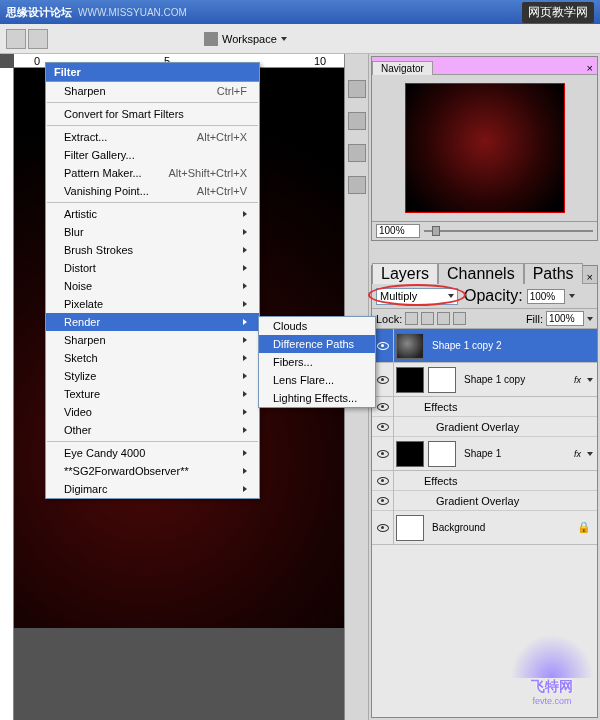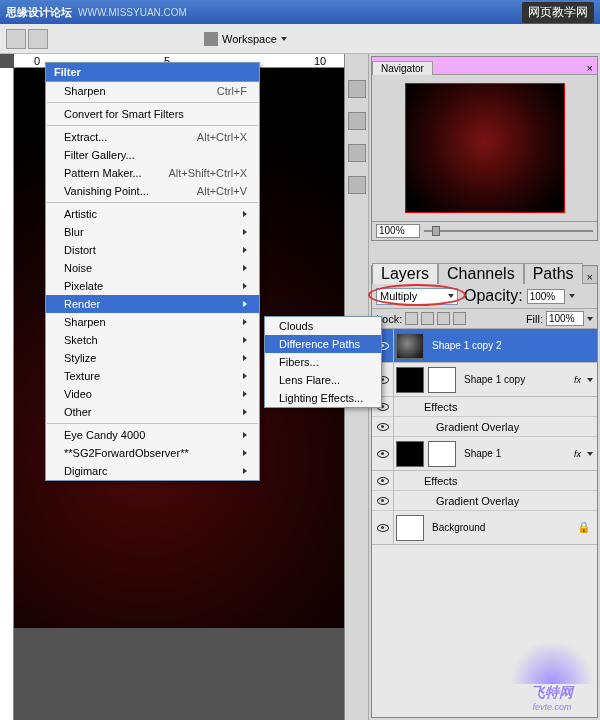--- a/index.html
+++ b/index.html
@@ -28,21 +28,21 @@
 .menu-filter { position:absolute; top:62px; left:45px; width:215px; background:#f5f5f5; border:1px solid #7a98b8; box-shadow:2px 2px 4px rgba(0,0,0,.3); z-index:10; }
 .menu-header { background:#3a6ecf; color:#fff; padding:3px 8px; font-weight:bold; border-bottom:1px solid #7a98b8; }
 .menu-item { display:flex; justify-content:space-between; align-items:center; padding:3px 12px 3px 18px; cursor:default; }
 .menu-item.hl { background:#3a6ecf; color:#fff; }
 .menu-item .arrow { width:0; height:0; border-top:3px solid transparent; border-bottom:3px solid transparent; border-left:4px solid #333; }
 .menu-item.hl .arrow { border-left-color:#fff; }
 .menu-sep { height:1px; background:#c0c0c0; margin:2px 1px; }
 .shortcut { color:#555; }
 
 
-.submenu { position:absolute; top:316px; left:264px; width:118px; background:#f5f5f5; border:1px solid #7a98b8; box-shadow:2px 2px 4px rgba(0,0,0,.3); z-index:11; }
+.submenu { position:absolute; top:316px; left:258px; width:118px; background:#f5f5f5; border:1px solid #7a98b8; box-shadow:2px 2px 4px rgba(0,0,0,.3); z-index:11; }
 .submenu .menu-item { padding:3px 8px 3px 14px; }
 
 
 .right-col { flex:1; background:#d6d6d6; border-left:1px solid #888; display:flex; }
 .dock-strip { width:24px; background:#d6d6d6; border-right:1px solid #aaa; padding-top:26px; display:flex; flex-direction:column; gap:14px; align-items:center; }
 .dock-icon { width:18px; height:18px; background:#b8b8b8; border:1px solid #888; }
 .panels { flex:1; display:flex; flex-direction:column; }
 
 .nav-panel { border:1px solid #888; margin:2px; background:#d6d6d6; }
 .panel-tabs { display:flex; background:#f0abfc; border-bottom:1px solid #999; height:18px; align-items:flex-end; }
@@ -84,21 +84,21 @@
 .thumb.cloud { background:radial-gradient(circle at 40% 40%,#888 0%,#222 80%); }
 .thumb.white { background:#fff; }
 .mask { width:28px; height:26px; border:1px solid #666; margin:2px; background:#fff; }
 .layer-name { flex:1; padding:0 6px; font-size:10px; }
 .fx-badge { font-size:9px; font-style:italic; margin-right:6px; }
 .arrow2 { width:0; height:0; border-left:3px solid transparent; border-right:3px solid transparent; border-top:4px solid #333; margin-right:4px; }
 
 .effect-sub { display:flex; align-items:center; height:20px; border-bottom:1px solid #ccc; background:#e8e8e8; padding-left:22px; }
 .effect-sub .eyecol2 { width:22px; border-right:1px solid #bbb; height:20px; margin-left:-22px; display:flex; align-items:center; justify-content:center; }
 
-.watermark { position:absolute; right:6px; bottom:10px; width:84px; height:70px; pointer-events:none;font-style:italic; }
+.watermark { position:absolute; right:6px; bottom:16px; width:84px; height:70px; pointer-events:none; }
 .wm-wings { width:84px; height:44px; background:radial-gradient(ellipse at 50% 100%,rgba(155,135,255,.9),rgba(155,135,255,0) 70%); border-radius:50% 50% 0 0; }
 .wm-text { text-align:center; color:#9a80ff; font-weight:bold; font-size:14px; text-shadow:0 0 3px #fff; }
 .wm-url { text-align:center; color:#9a80ff; font-size:9px; }
 </style>
 </head>
 <body>
 
 <div class="titlebar">
   <span class="title-cn">思缘设计论坛</span>
   <span class="title-url">WWW.MISSYUAN.COM</span>
@@ -280,20 +280,24 @@
   <div class="menu-sep"></div>
   <div class="menu-item">
       <span>Artistic</span>
       <span class="arrow"></span>
     </div>
   <div class="menu-item">
       <span>Blur</span>
       <span class="arrow"></span>
     </div>
   <div class="menu-item">
+      <span>Brush Strokes</span>
+      <span class="arrow"></span>
+    </div>
+  <div class="menu-item">
       <span>Distort</span>
       <span class="arrow"></span>
     </div>
   <div class="menu-item">
       <span>Noise</span>
       <span class="arrow"></span>
     </div>
   <div class="menu-item">
       <span>Pixelate</span>
       <span class="arrow"></span>

